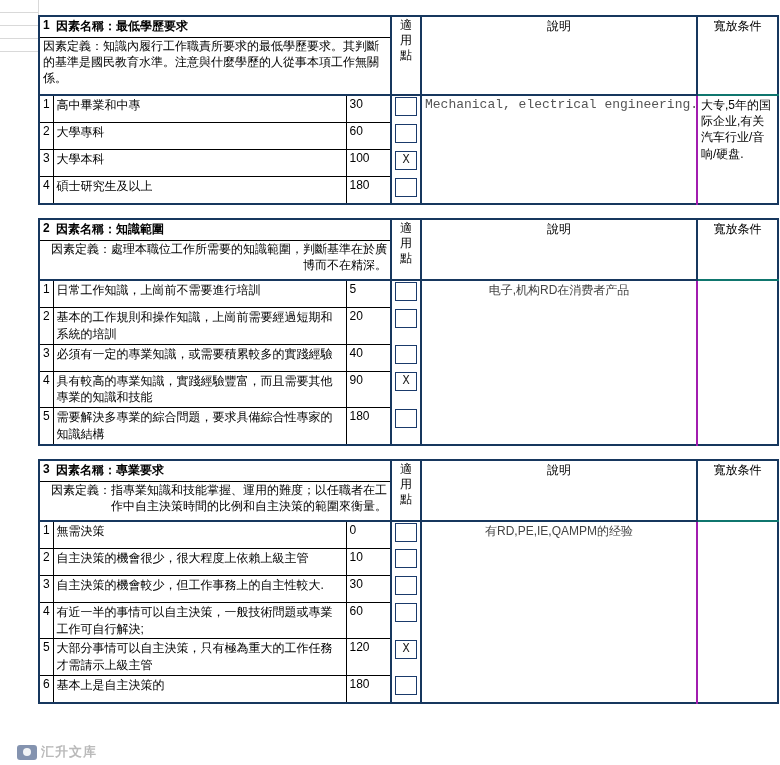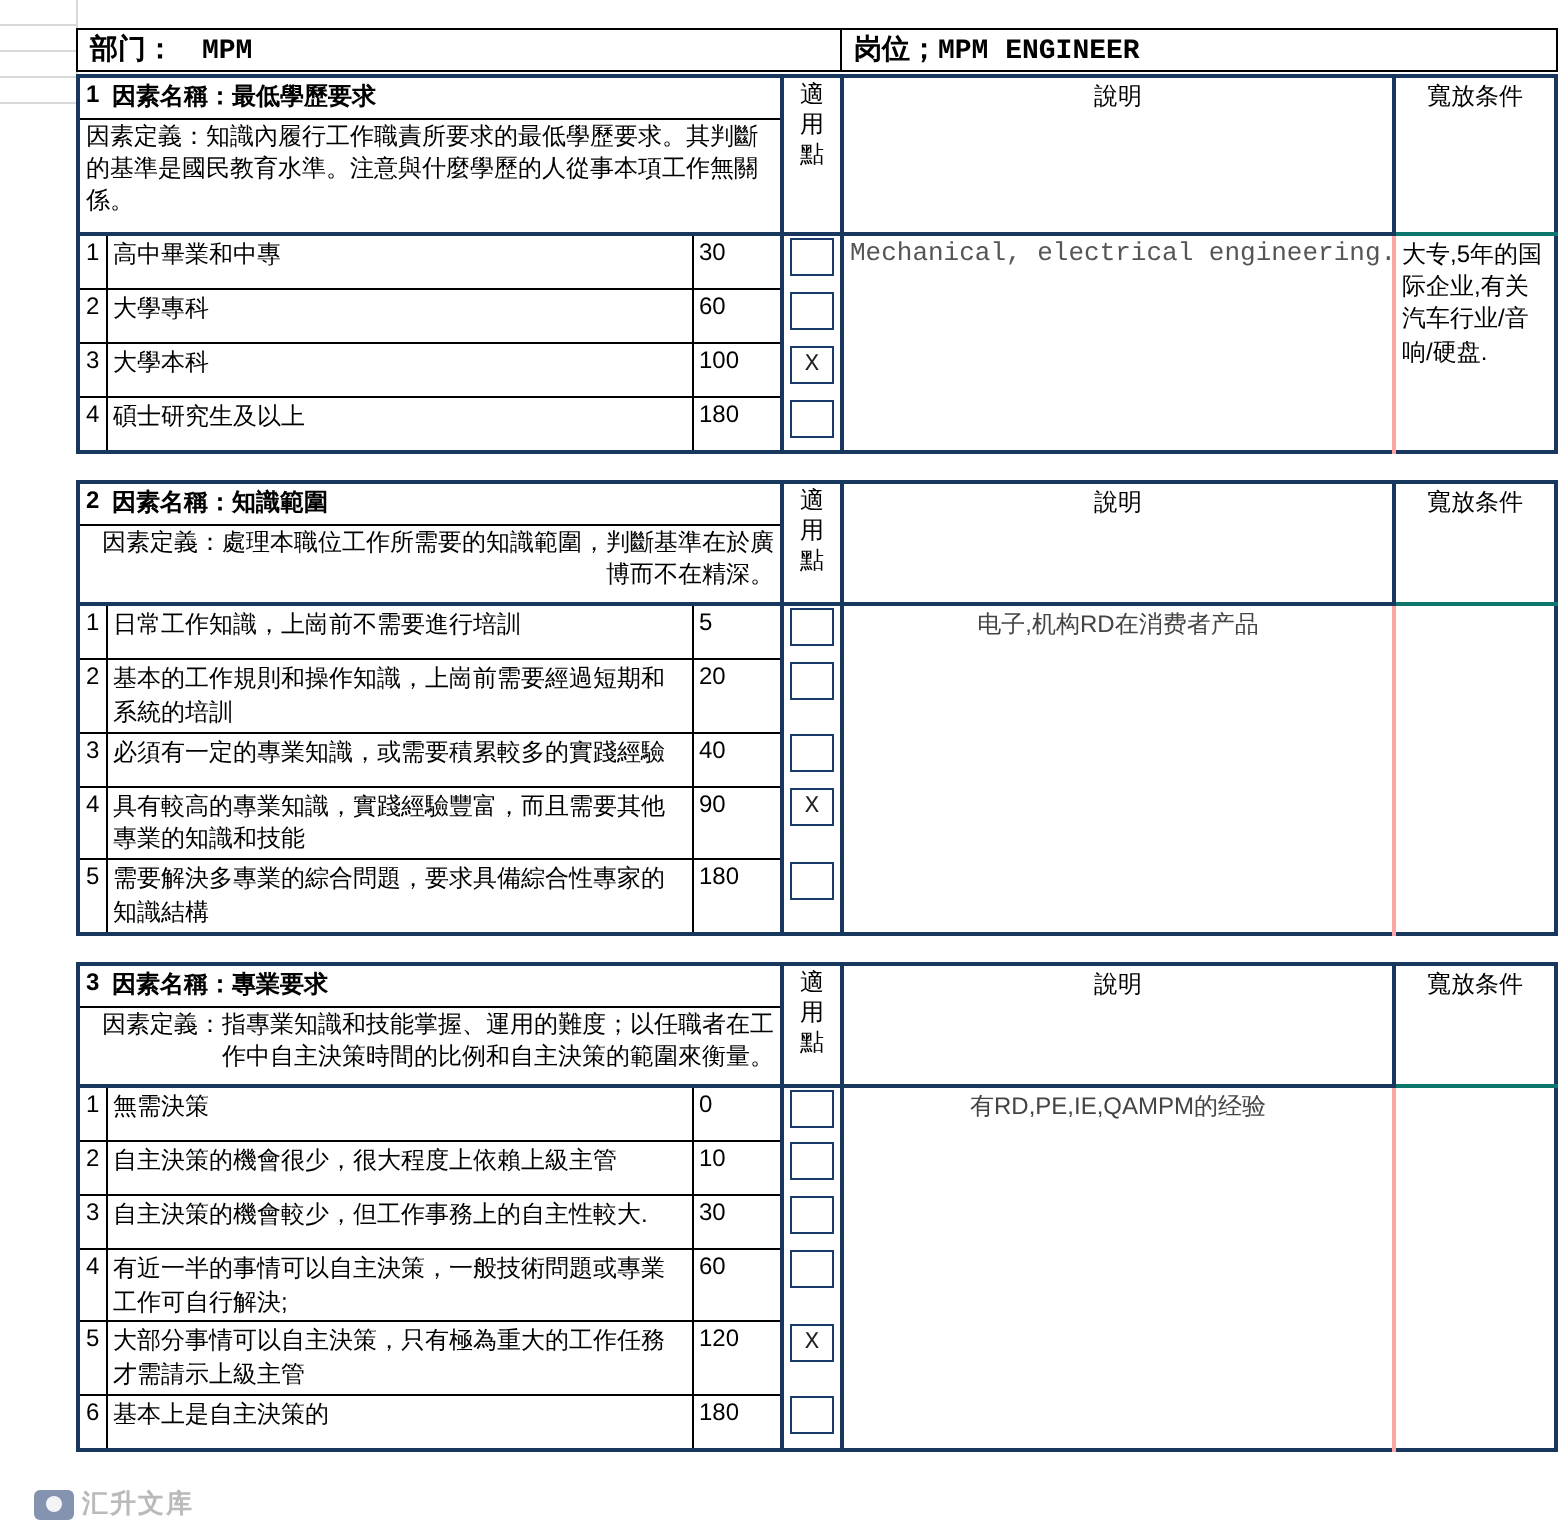--- a/index.html
+++ b/index.html
@@ -59,21 +59,21 @@
   .it-pts{padding:2px 3px;}
   .chk{
     border-left:2px solid #17375E;border-right:2px solid #17375E;
     border-top:none;border-bottom:none;padding:2px 2px;
   }
   .chk .box{
     height:17px;border:1px solid #1a3a6b;text-align:center;line-height:17px;
     font-family:"Liberation Mono","DejaVu Sans Mono",monospace;font-size:12px;color:#222;
   }
   .exp-v{
-    border-left:2px solid #17375E;border-right:2px solid #fca5a5;
+    border-left:2px solid #17375E;border-right:2px solid #a21caf;
     text-align:center;vertical-align:middle;color:#444;
   }
   .exp-v.mono{font-size:13px;color:#555;white-space:nowrap;}
   .rel-v{vertical-align:middle;line-height:1.35;padding:2px 3px;}
 
   .watermark{
     position:absolute;left:17px;top:743px;display:flex;align-items:center;gap:4px;opacity:.8;
   }
   .wm-icon{width:20px;height:15px;background:#66799c;border-radius:3px;position:relative;}
   .wm-icon::after{
@@ -89,28 +89,20 @@
 
 <div class="sheet">
 
 
   <table class="meta">
     <colgroup>
         <col style="width:382px">
         <col>
       </colgroup>
     <tbody>
-      <tr>
-        <td>
-          <span>部门：</span><span class="mono val">MPM</span>
-        </td>
-        <td>
-          <span>岗位；</span><span class="mono">MPM ENGINEER</span>
-        </td>
-      </tr>
     </tbody>
   </table>
 
   <table class="section s1 first">
     <colgroup>
       <col style="width:14px">
         <col style="width:293px">
         <col style="width:45px">
         <col style="width:30px">
         <col style="width:276px">

